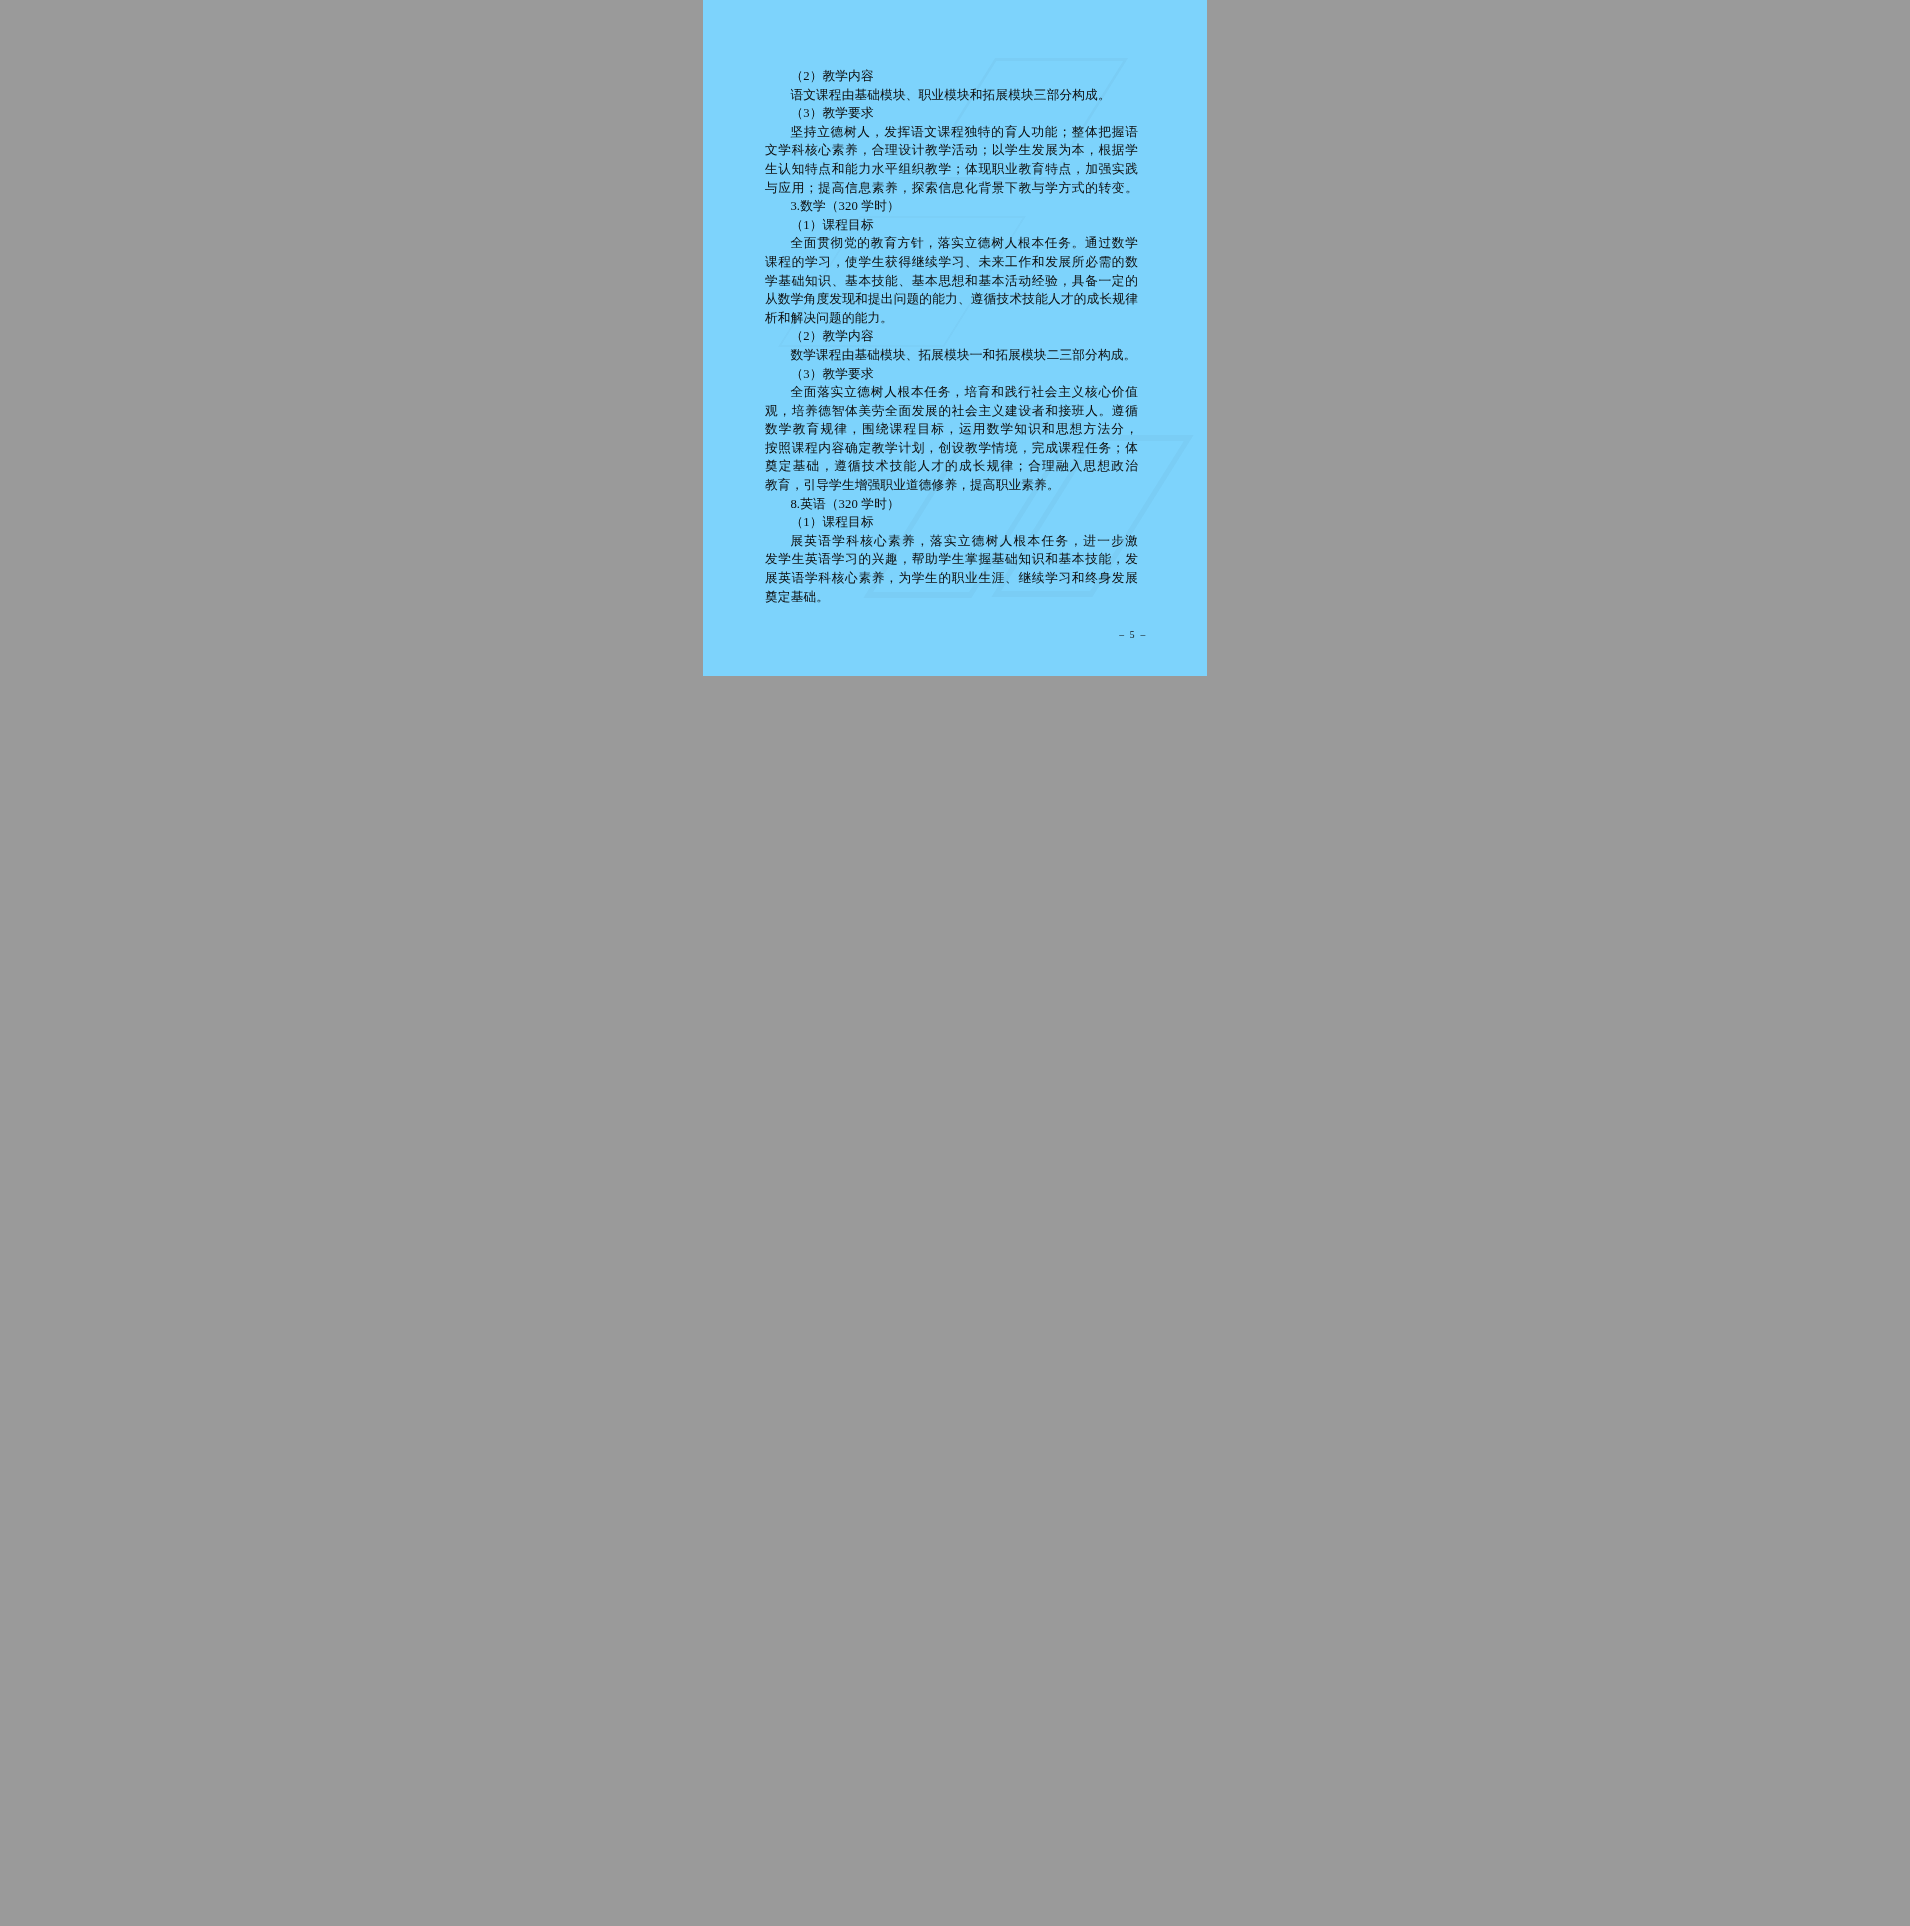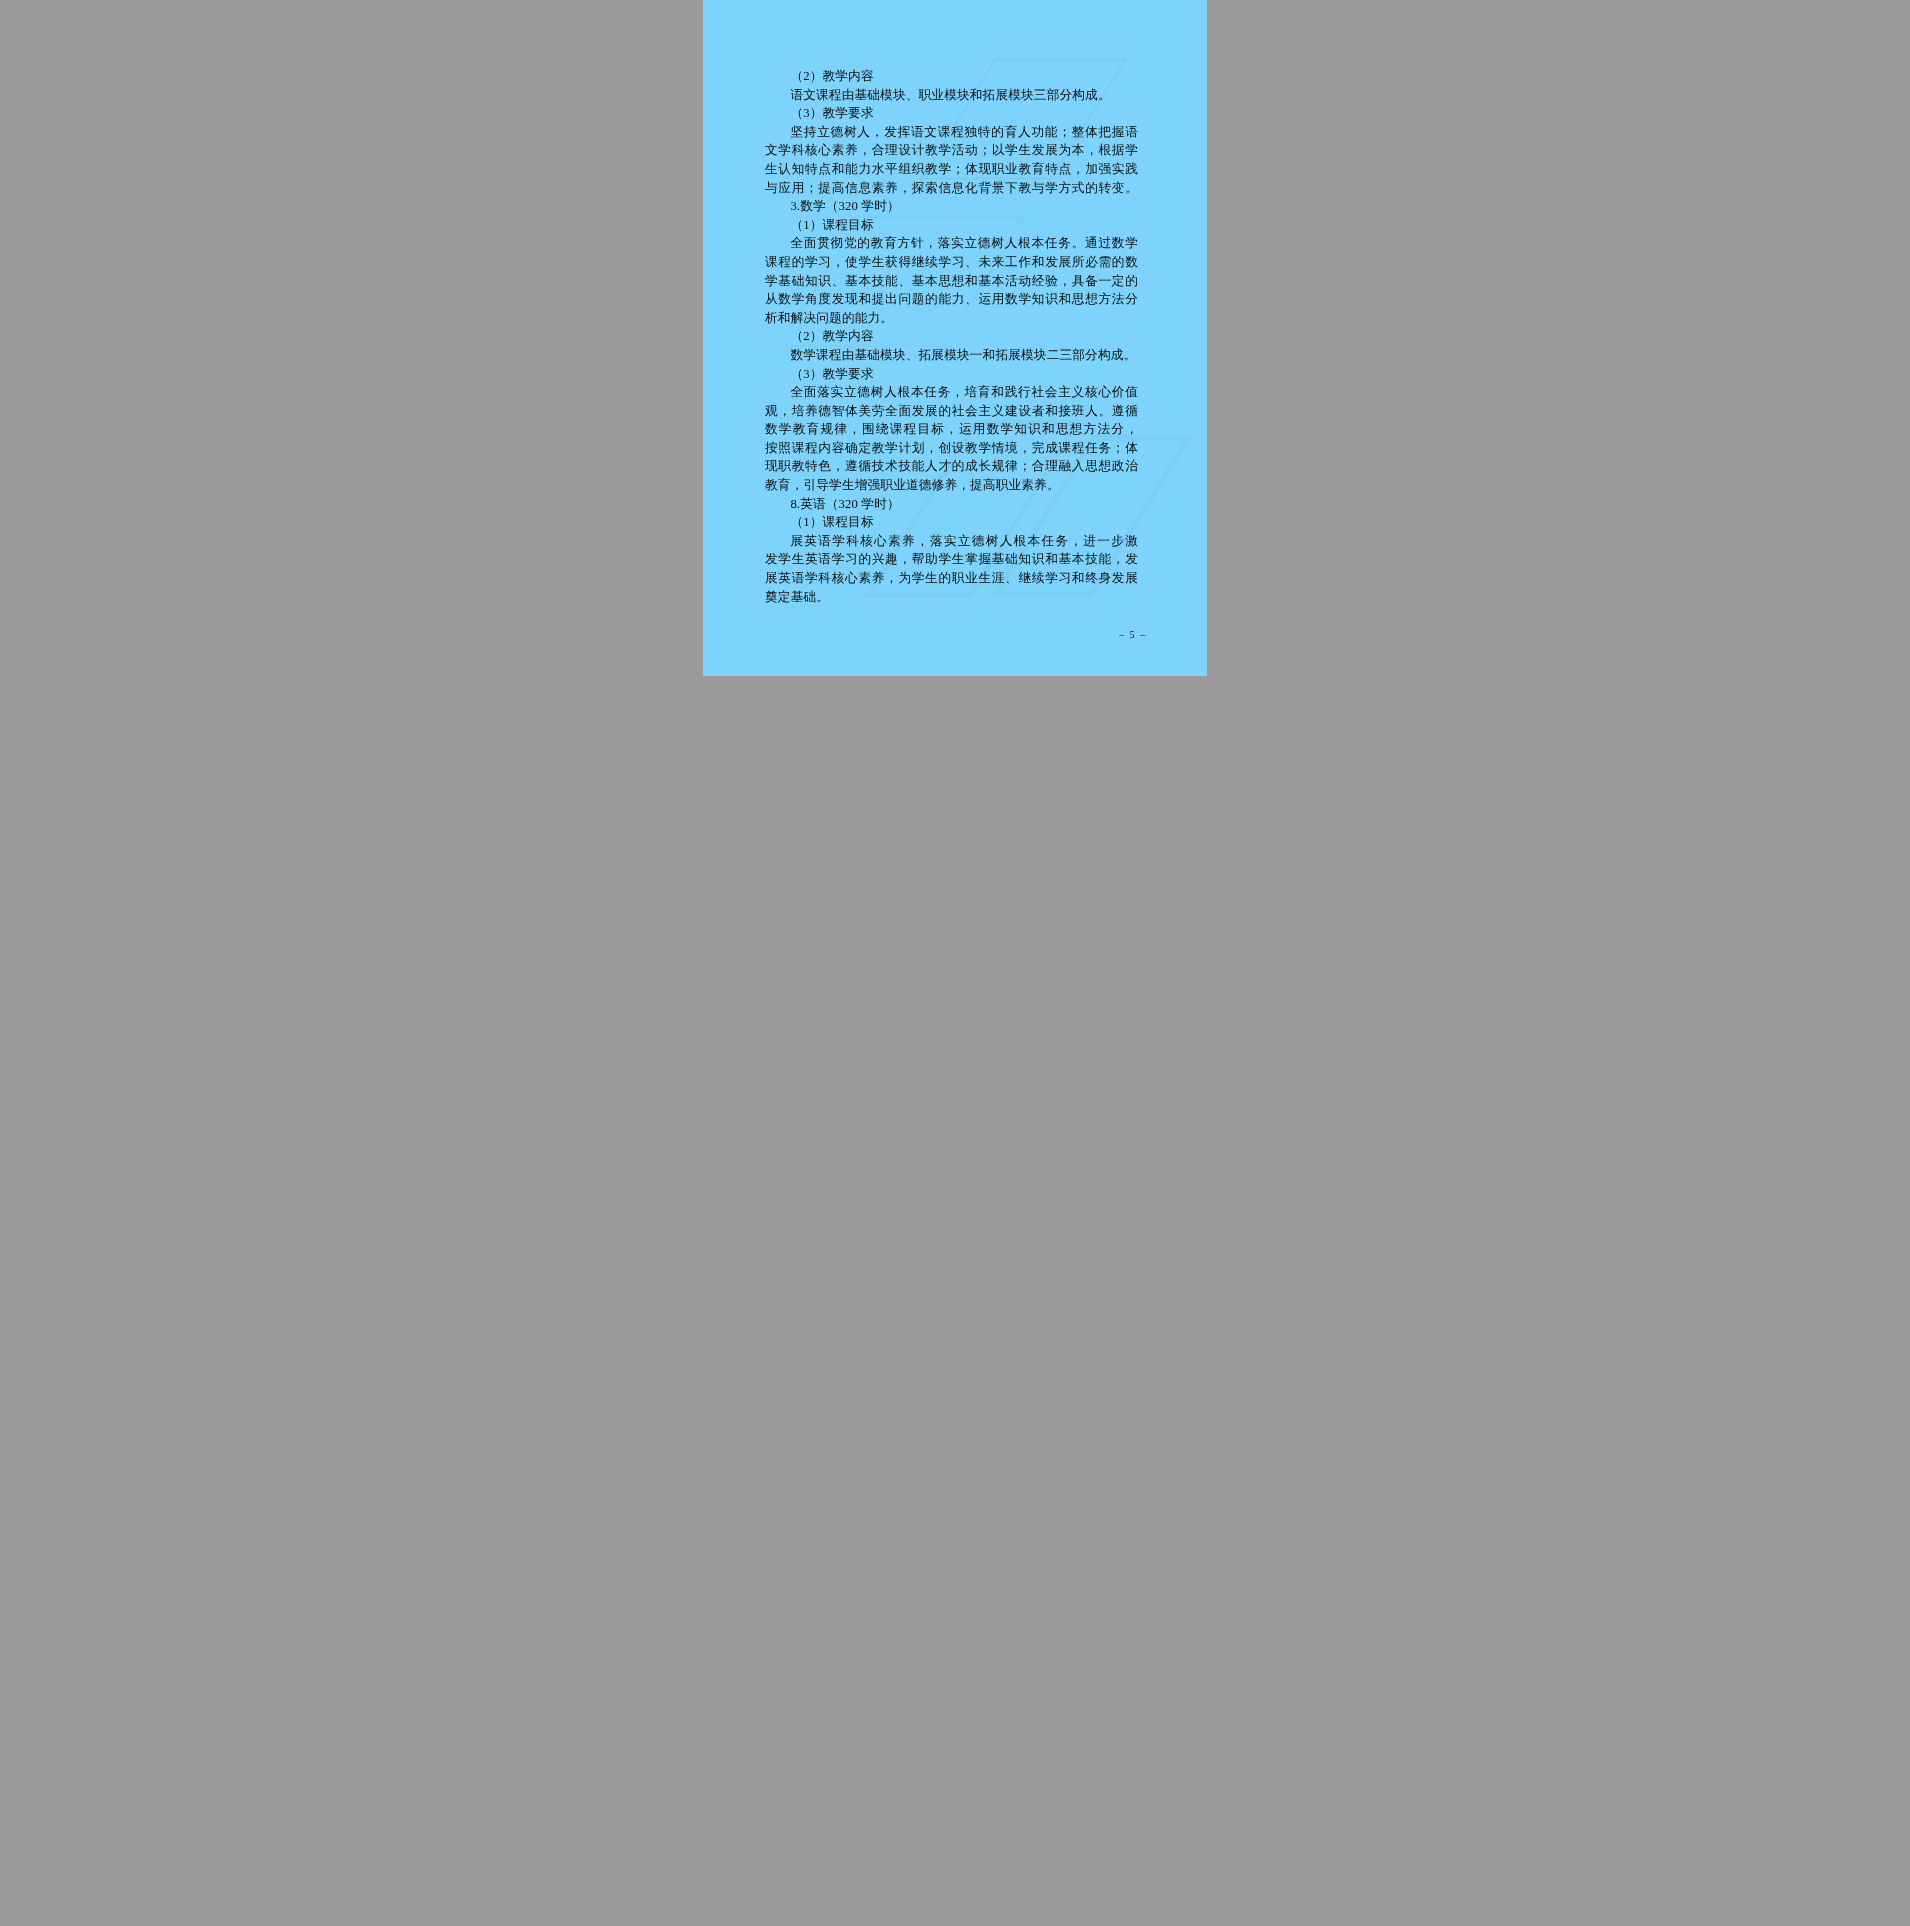--- a/index.html
+++ b/index.html
@@ -99,30 +99,30 @@
       <div class="line indent"><span class="run">（3）教学要求</span></div>
       <div class="line indent justify"><span class="run">坚持立德树人，发挥语文课程独特的育人功能；整体把握语</span></div>
       <div class="line justify"><span class="run">文学科核心素养，合理设计教学活动；以学生发展为本，根据学</span></div>
       <div class="line justify"><span class="run">生认知特点和能力水平组织教学；体现职业教育特点，加强实践</span></div>
       <div class="line justify"><span class="run">与应用；提高信息素养，探索信息化背景下教与学方式的转变。</span></div>
       <div class="line indent"><span class="run-bold">3.数学</span><span class="run">（320 学时）</span></div>
       <div class="line indent"><span class="run">（1）课程目标</span></div>
       <div class="line indent justify"><span class="run">全面贯彻党的教育方针，落实立德树人根本任务。通过数学</span></div>
       <div class="line justify"><span class="run">课程的学习，使学生获得继续学习、未来工作和发展所必需的数</span></div>
       <div class="line justify"><span class="run">学基础知识、基本技能、基本思想和基本活动经验，具备一定的</span></div>
-      <div class="line justify"><span class="run">从数学角度发现和提出问题的能力、运用数学知识和思想方法分</span></div>
+      <div class="line justify"><span class="run">从数学角度发现和提出问题的能力、遵循技术技能人才的成长规律</span></div>
       <div class="line"><span class="run">析和解决问题的能力。</span></div>
       <div class="line indent"><span class="run">（2）教学内容</span></div>
       <div class="line indent"><span class="run">数学课程由基础模块、拓展模块一和拓展模块二三部分构成。</span></div>
       <div class="line indent"><span class="run">（3）教学要求</span></div>
       <div class="line indent justify"><span class="run">全面落实立德树人根本任务，培育和践行社会主义核心价值</span></div>
       <div class="line justify"><span class="run">观，培养德智体美劳全面发展的社会主义建设者和接班人。遵循</span></div>
       <div class="line justify"><span class="run">数学教育规律，围绕课程目标，运用数学知识和思想方法分，</span></div>
       <div class="line justify"><span class="run">按照课程内容确定教学计划，创设教学情境，完成课程任务；体</span></div>
-      <div class="line justify"><span class="run">现职教特色，遵循技术技能人才的成长规律；合理融入思想政治</span></div>
+      <div class="line justify"><span class="run">奠定基础，遵循技术技能人才的成长规律；合理融入思想政治</span></div>
       <div class="line"><span class="run">教育，引导学生增强职业道德修养，提高职业素养。</span></div>
       <div class="line indent"><span class="run-bold">8.英语</span><span class="run">（320 学时）</span></div>
       <div class="line indent"><span class="run">（1）课程目标</span></div>
       <div class="line indent justify"><span class="run">展英语学科核心素养，落实立德树人根本任务，进一步激</span></div>
       <div class="line justify"><span class="run">发学生英语学习的兴趣，帮助学生掌握基础知识和基本技能，发</span></div>
       <div class="line justify"><span class="run">展英语学科核心素养，为学生的职业生涯、继续学习和终身发展</span></div>
       <div class="line"><span class="run">奠定基础。</span></div>
     </main>
 
   <div class="page-number">– 5 –</div>

